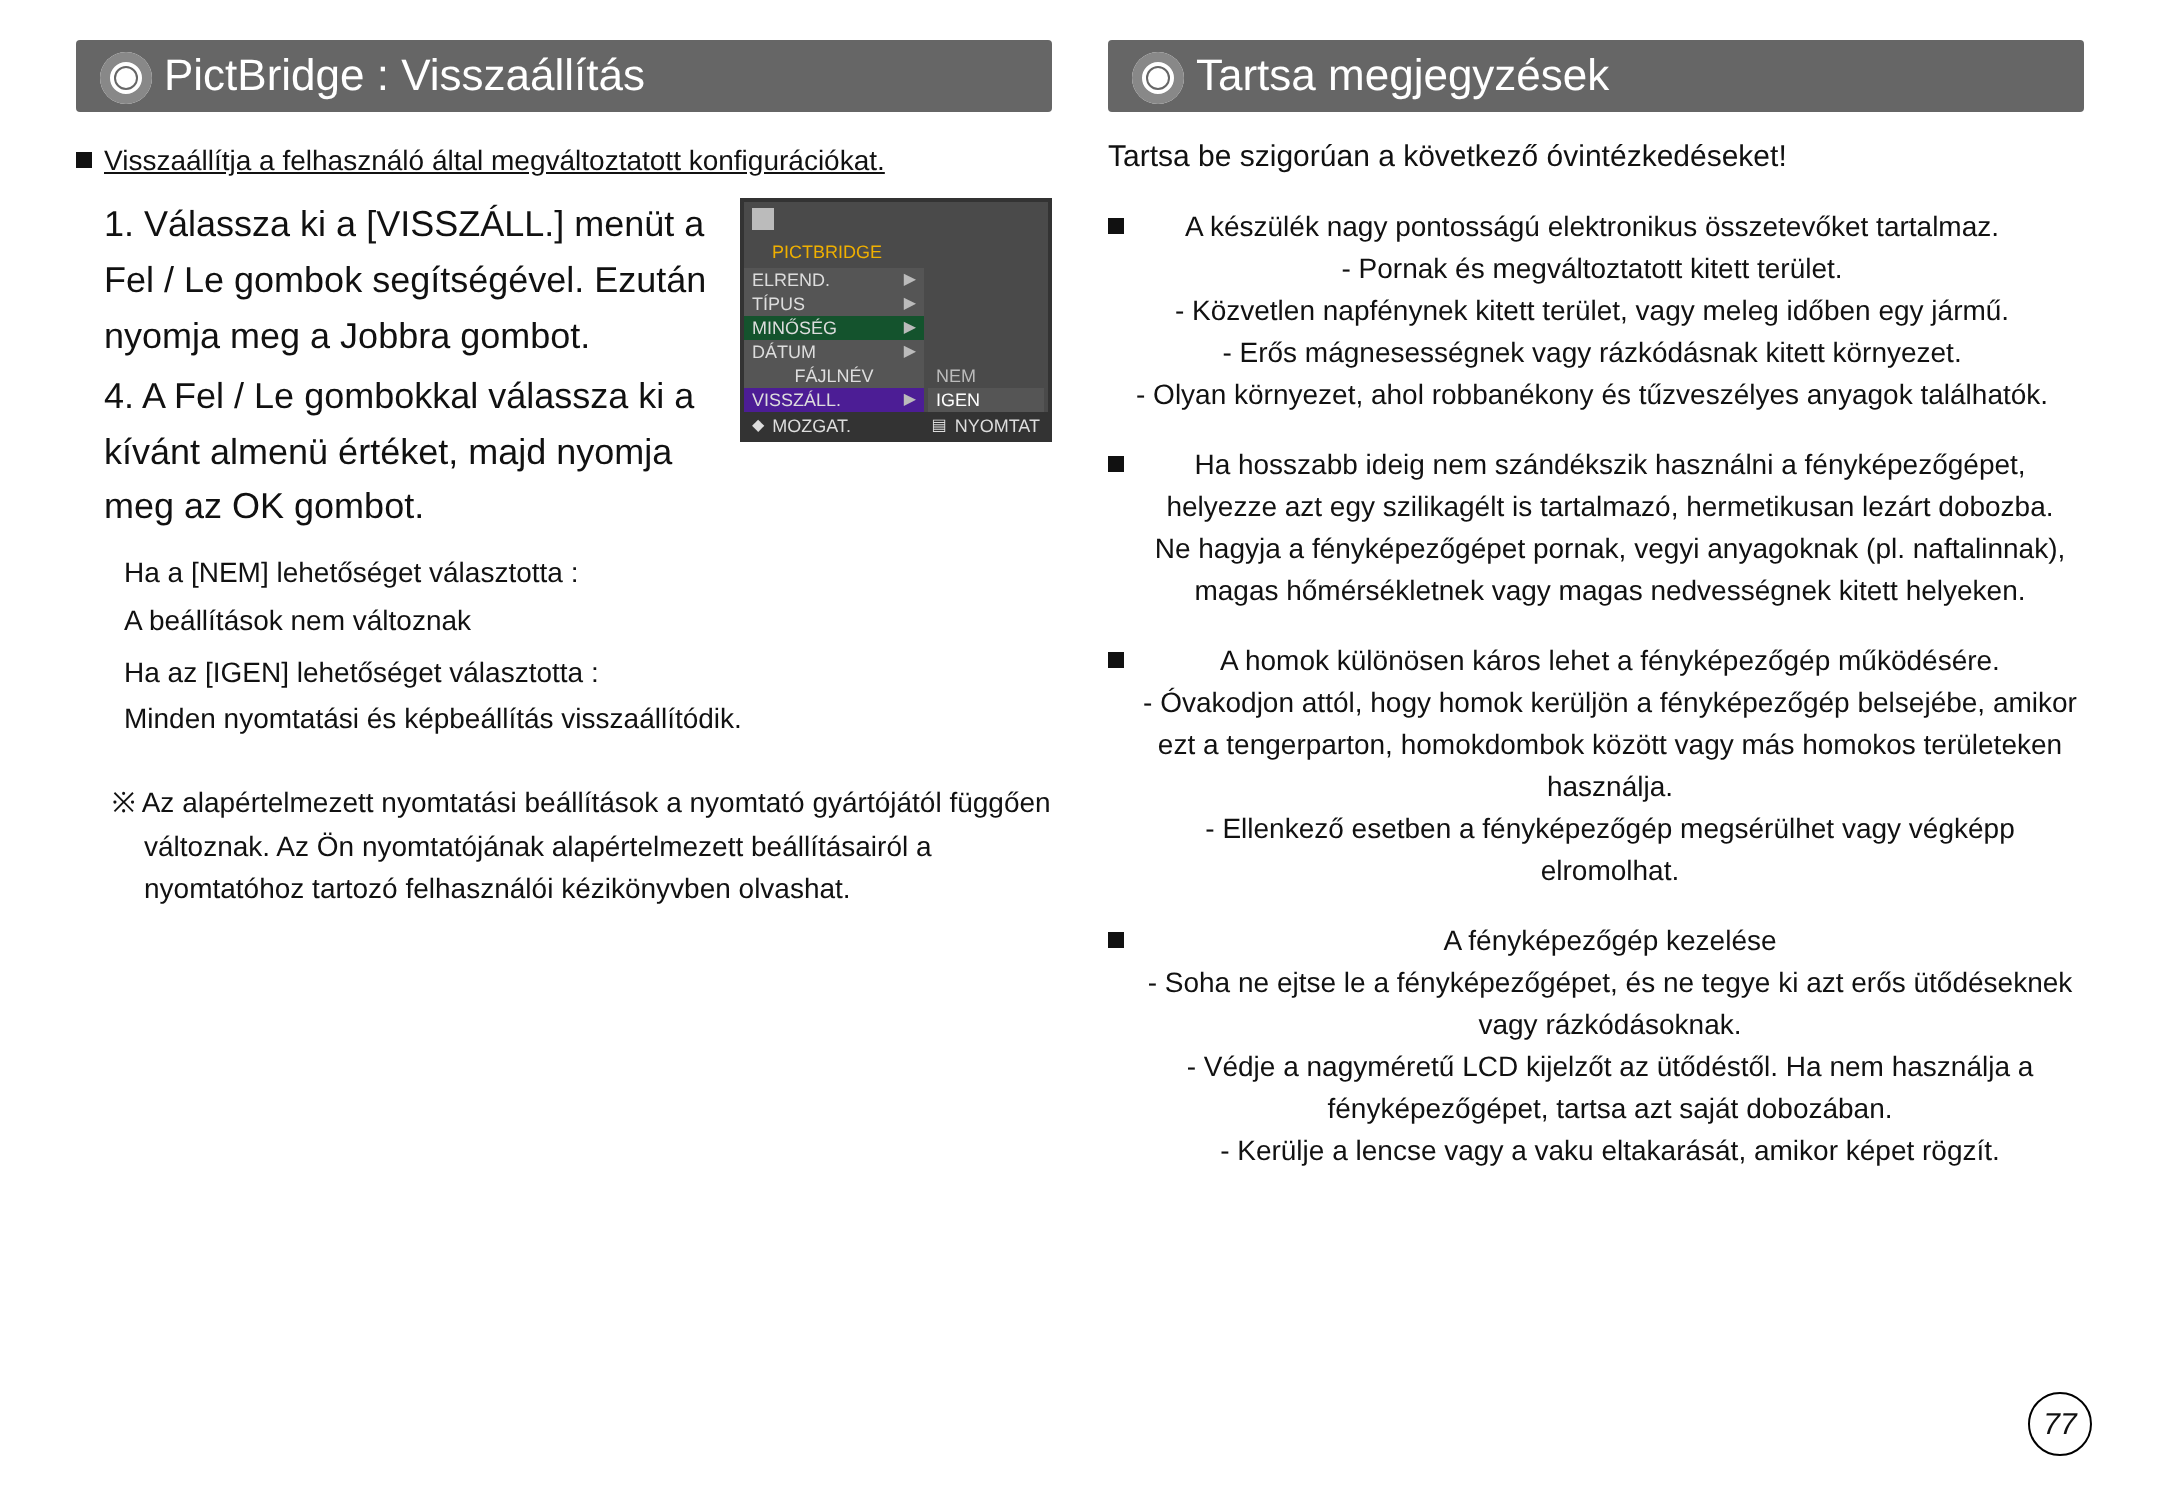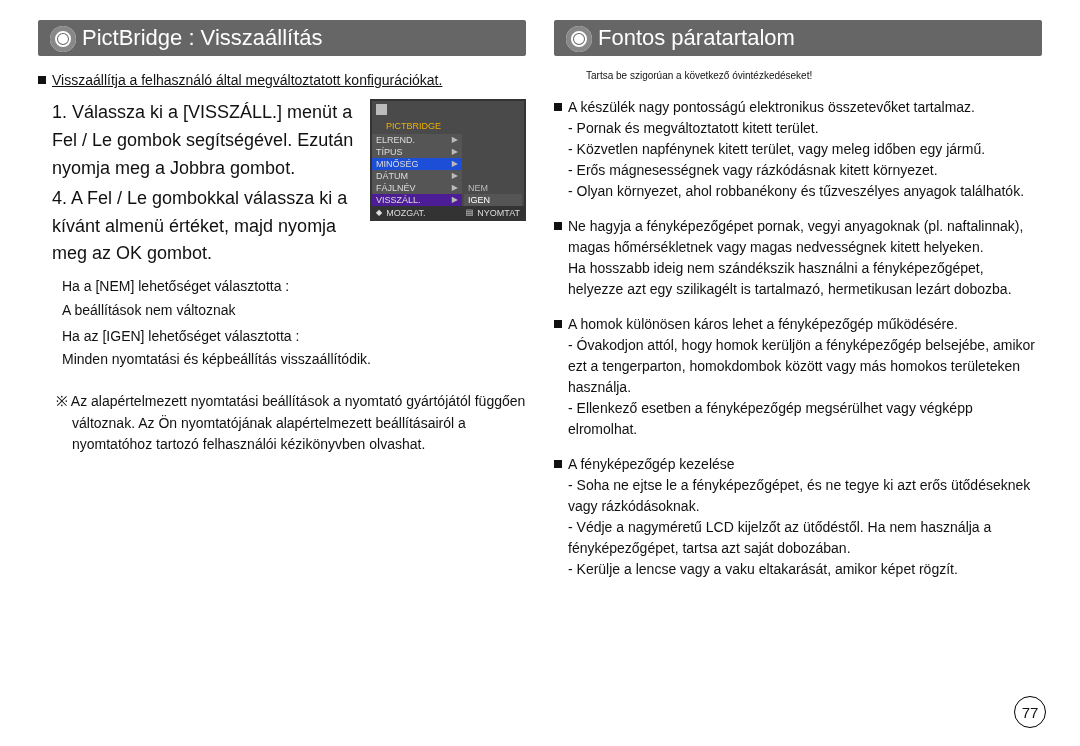--- a/index.html
+++ b/index.html
@@ -129,23 +129,23 @@
     padding-left: 4px;
     box-sizing: border-box;
     display: flex;
     align-items: center;
     justify-content: space-between;
     padding-right: 4px;
   }
   .lcd-row.header { color: #f0b000; left: 10px; top: 19px; font-size: 9px; }
   .lcd-row.r1 { top: 33px; background: #555; }
   .lcd-row.r2 { top: 45px; background: #555; }
-  .lcd-row.r3 { top: 57px; background: #1d4ed8; }
+  .lcd-row.r3 { top: 57px; background: #14532d; }
   .lcd-row.r4 { top: 69px; background: #555; }
-  .lcd-row.r5 { top: 81px; background: #555; }
+  .lcd-row.r5 { top: 81px; background: #555; flex-direction: column; }
   .lcd-row.r6 { top: 93px; background: #4c1d95; }
   .lcd-row .arrow-icon {
     font-size: 8px;
     color: #bbb;
   }
   .lcd-right {
     position: absolute;
     left: 92px;
     width: 58px;
     height: 12px;
@@ -174,50 +174,51 @@
   .lcd-bottom .grp {
     display: flex;
     gap: 4px;
     align-items: center;
   }
   .lcd-bottom .mini-icon {
     font-size: 8px;
   }
   
   .intro-right {
-    font-size: 10px;
+    font-size: 15px;
     margin-bottom: 16px;
-    margin-left: 32px;
   }
   .note-block {
     display: flex;
     gap: 6px;
     font-size: 14px;
     line-height: 1.5;
     margin-bottom: 14px;
+    text-align: center;
   }
   .note-lines {
     display: flex;
     flex-direction: column;
   }
   .note-sub {
     padding-left: 0;
   }
   .page-number {
     position: absolute;
     right: 34px;
     bottom: 18px;
     width: 30px;
     height: 30px;
     border: 1.5px solid #000;
     border-radius: 50%;
     font-size: 15px;
     display: flex;
     align-items: center;
     justify-content: center;
+    font-style: italic;
   }
 </style>
 </head>
 <body>
 
 <div class="page">
   <div class="columns">
 
     <div class="col">
       <div class="section-header">
@@ -282,41 +283,41 @@
       <div class="cond">A beállítások nem változnak</div>
       <div class="cond" style="margin-top:4px">Ha az [IGEN] lehetőséget választotta :</div>
       <div class="cond">Minden nyomtatási és képbeállítás visszaállítódik.</div>
 
       <div class="footnote">※ Az alapértelmezett nyomtatási beállítások a nyomtató gyártójától függően változnak. Az Ön nyomtatójának alapértelmezett beállításairól a nyomtatóhoz tartozó felhasználói kézikönyvben olvashat.</div>
     </div>
 
     <div class="col">
       <div class="section-header">
         <span class="ring"></span>
-        <span>Fontos páratartalom</span>
+        <span>Tartsa megjegyzések</span>
       </div>
 
       <div class="intro-right">Tartsa be szigorúan a következő óvintézkedéseket!</div>
 
       <div id="right-blocks">
           <div class="note-block">
             <span class="sq-bullet"></span>
             <div class="note-lines">
               <div>A készülék nagy pontosságú elektronikus összetevőket tartalmaz.</div>
               <div class="note-sub">- Pornak és megváltoztatott kitett terület.</div>
               <div class="note-sub">- Közvetlen napfénynek kitett terület, vagy meleg időben egy jármű.</div>
               <div class="note-sub">- Erős mágnesességnek vagy rázkódásnak kitett környezet.</div>
               <div class="note-sub">- Olyan környezet, ahol robbanékony és tűzveszélyes anyagok találhatók.</div>
             </div>
           </div>
           <div class="note-block">
             <span class="sq-bullet"></span>
             <div class="note-lines">
+              <div>Ha hosszabb ideig nem szándékszik használni a fényképezőgépet, helyezze azt egy szilikagélt is tartalmazó, hermetikusan lezárt dobozba.</div>
               <div>Ne hagyja a fényképezőgépet pornak, vegyi anyagoknak (pl. naftalinnak), magas hőmérsékletnek vagy magas nedvességnek kitett helyeken.</div>
-              <div>Ha hosszabb ideig nem szándékszik használni a fényképezőgépet, helyezze azt egy szilikagélt is tartalmazó, hermetikusan lezárt dobozba.</div>
             </div>
           </div>
           <div class="note-block">
             <span class="sq-bullet"></span>
             <div class="note-lines">
               <div>A homok különösen káros lehet a fényképezőgép működésére.</div>
               <div class="note-sub">- Óvakodjon attól, hogy homok kerüljön a fényképezőgép belsejébe, amikor ezt a tengerparton, homokdombok között vagy más homokos területeken használja.</div>
               <div class="note-sub">- Ellenkező esetben a fényképezőgép megsérülhet vagy végképp elromolhat.</div>
             </div>
           </div>

